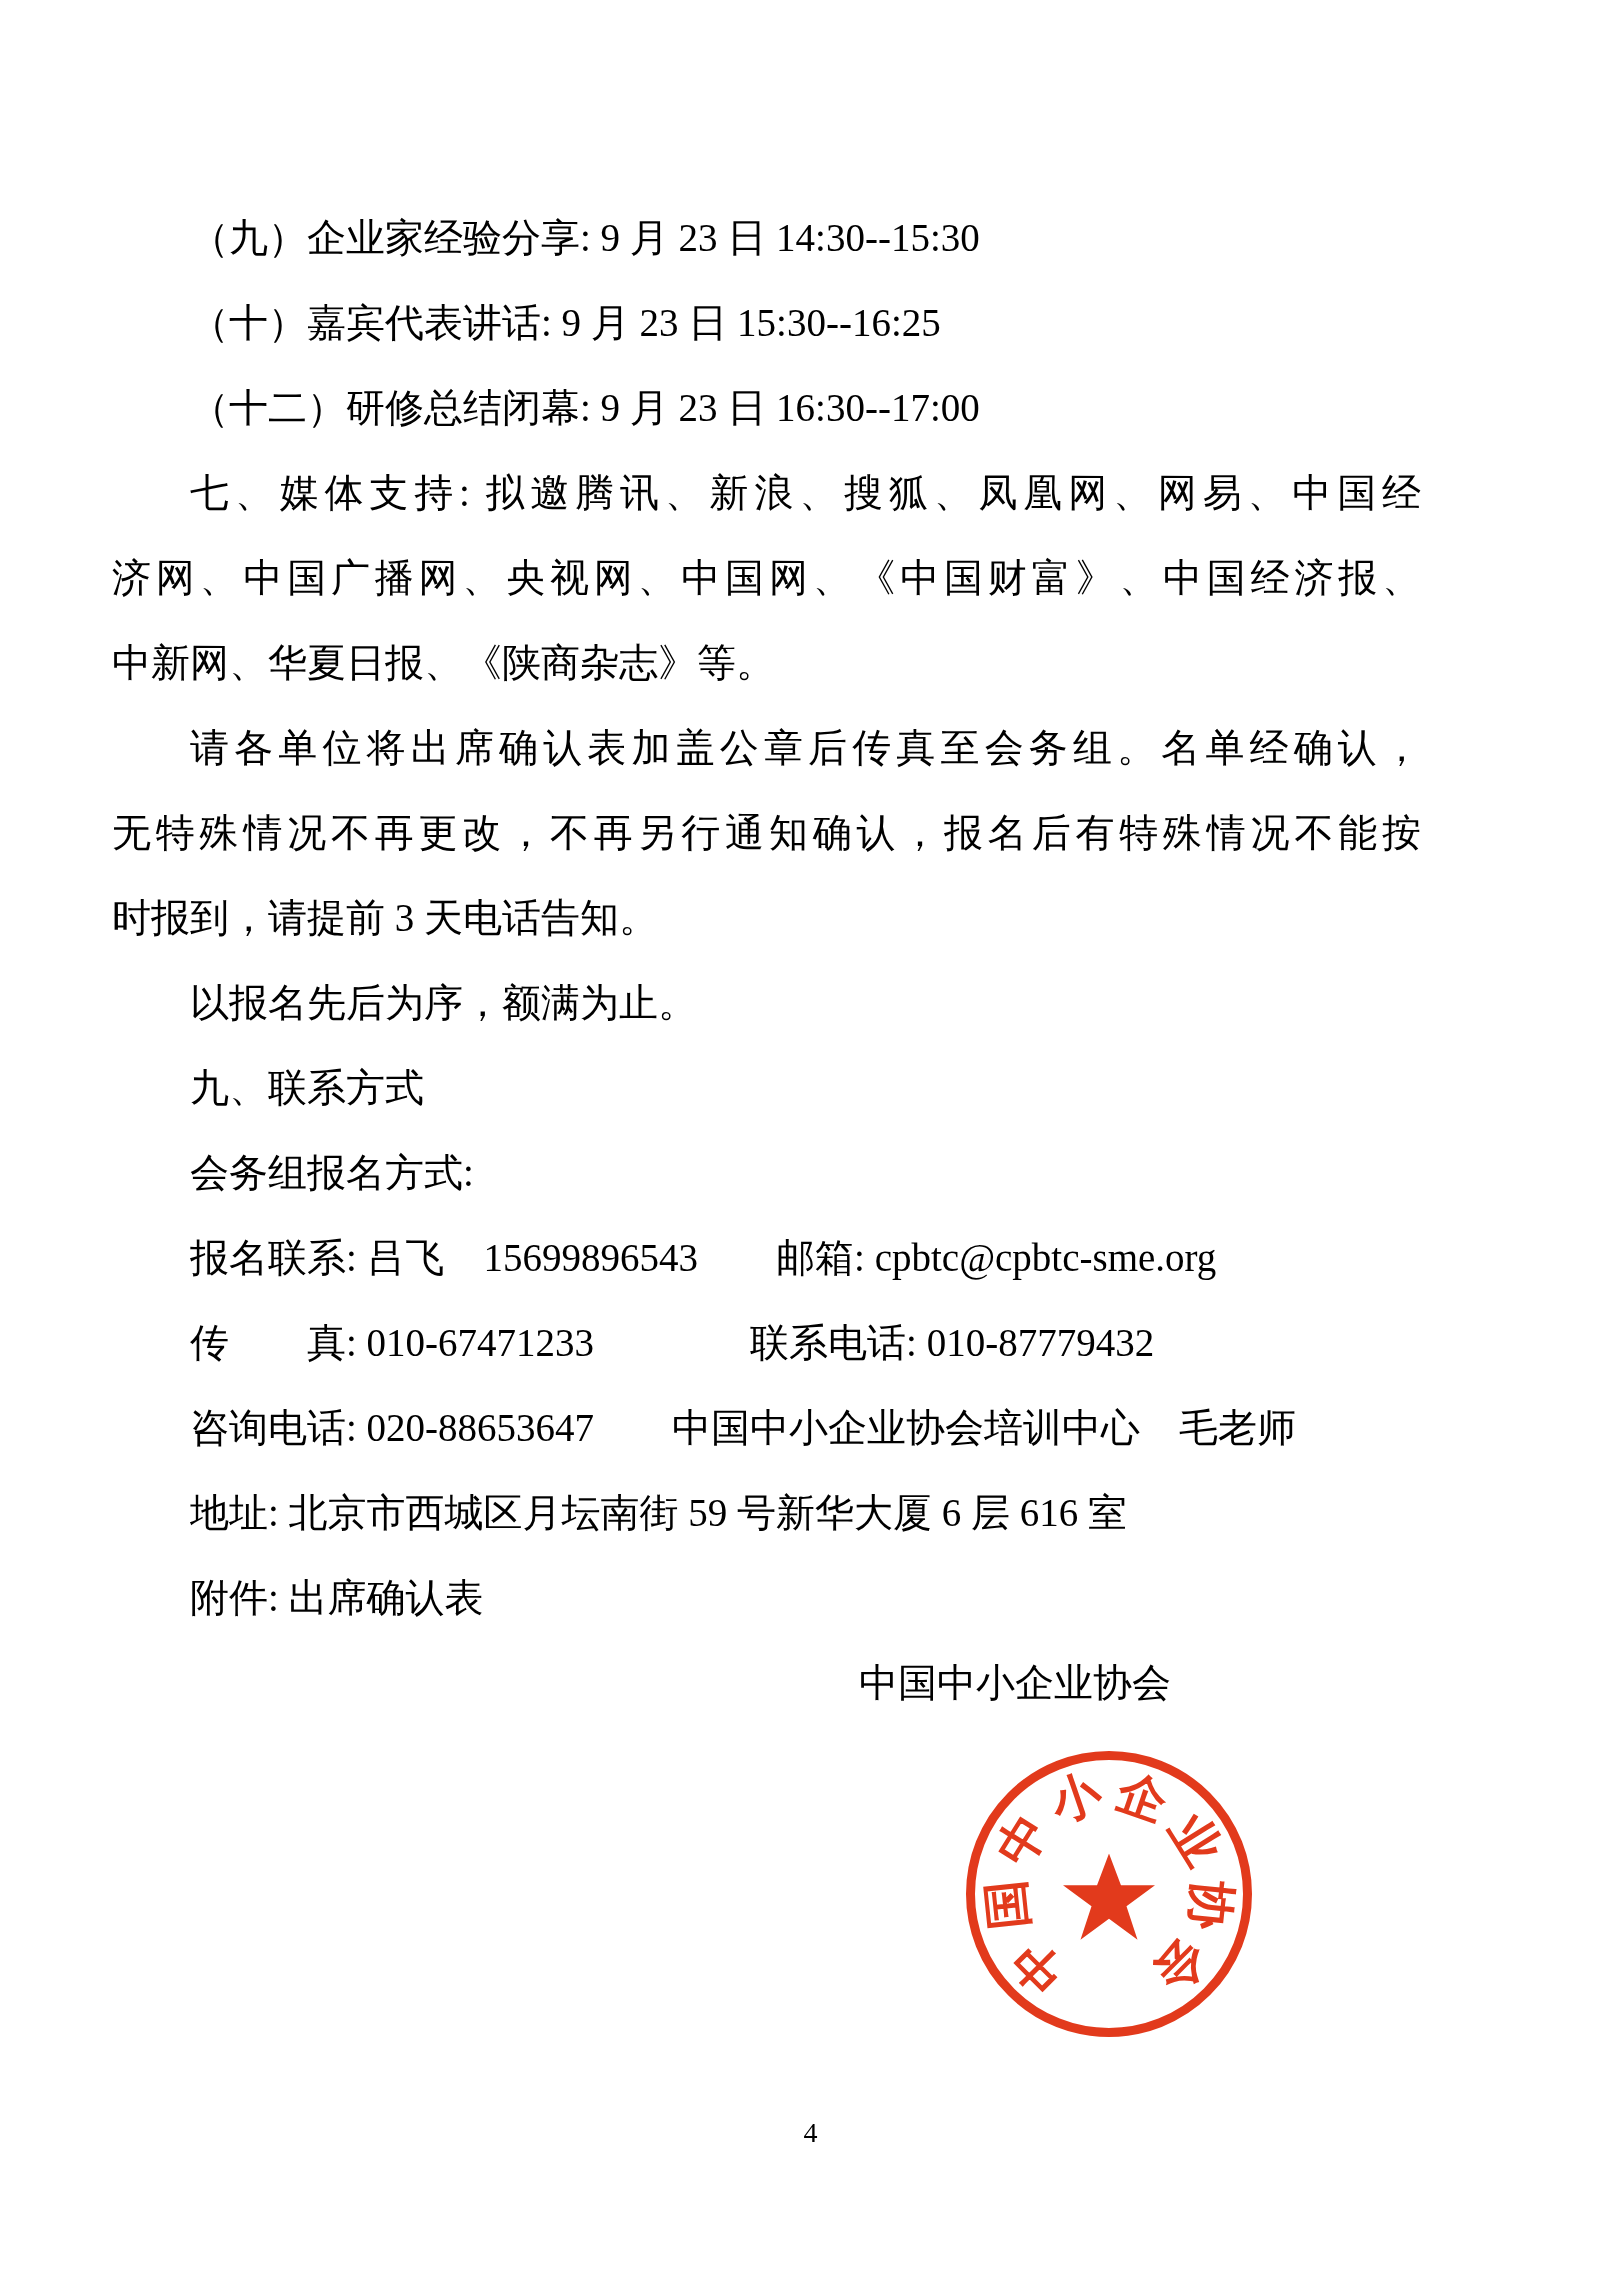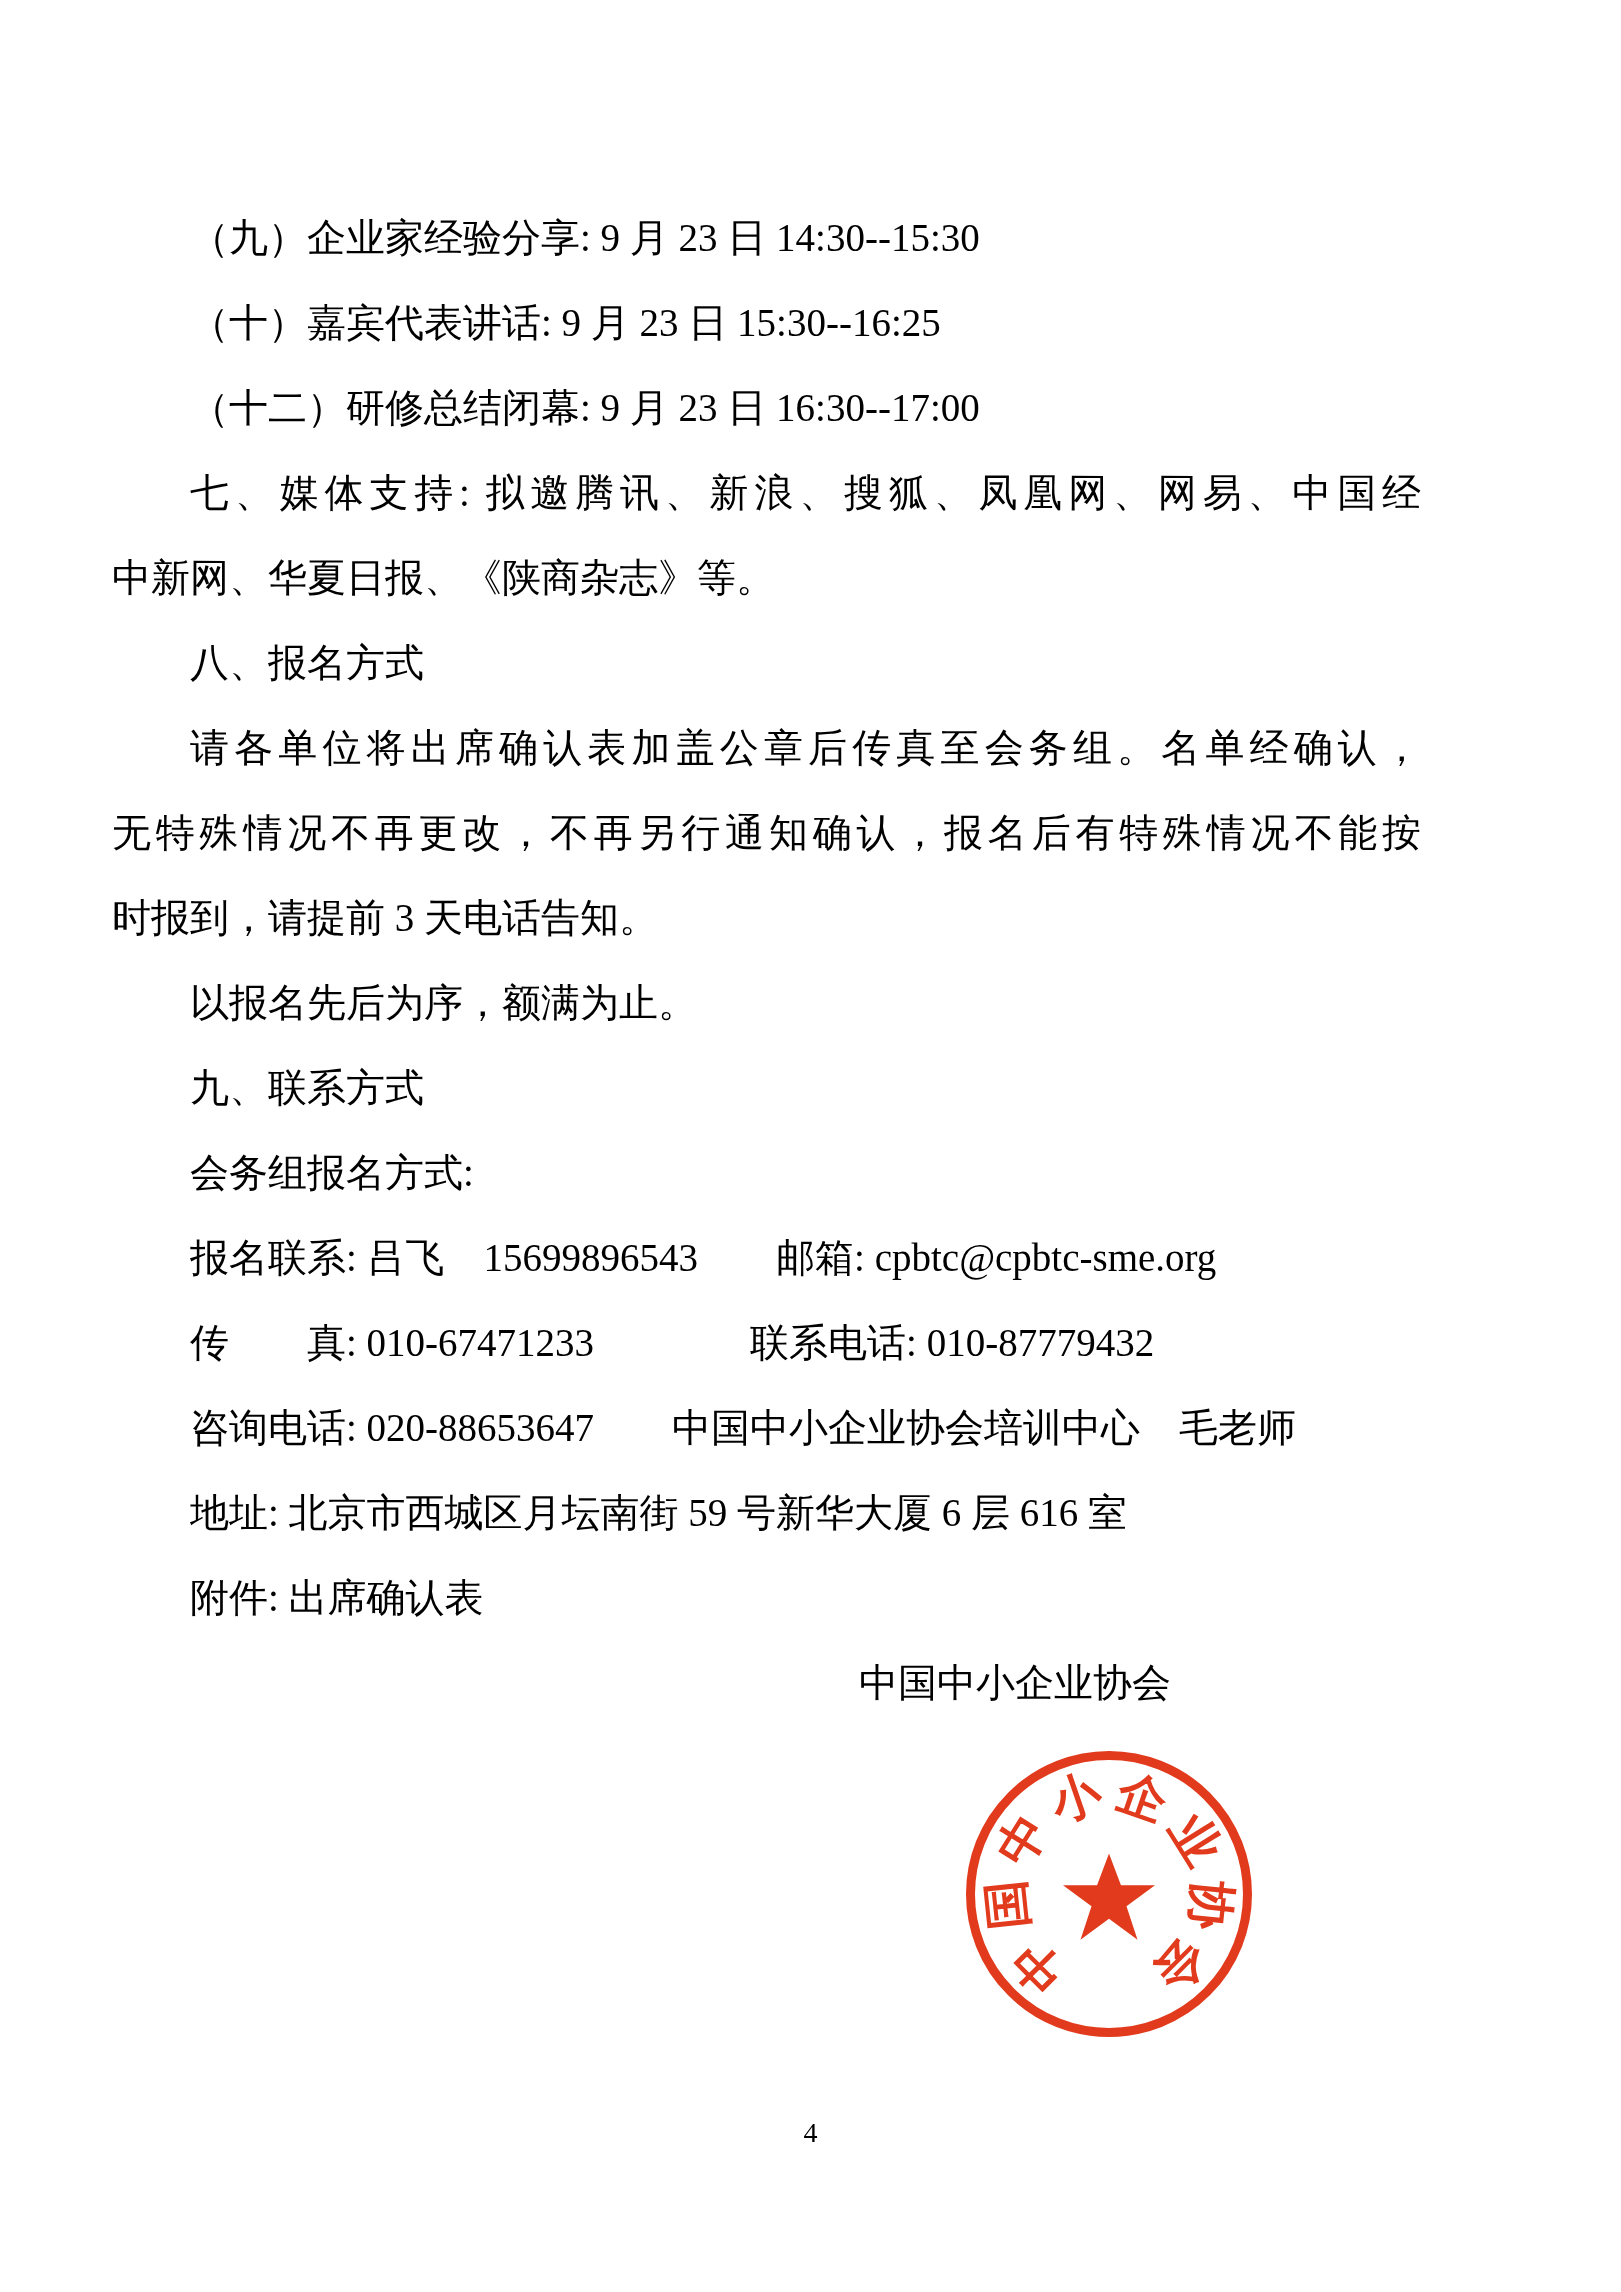--- a/index.html
+++ b/index.html
@@ -69,22 +69,22 @@
       <span class="seal-char" style="color: rgb(226, 58, 28); transform: translate(-50%, -50%) rotate(96deg) translateY(-102px);">协</span>
       <span class="seal-char" style="color: rgb(226, 58, 28); transform: translate(-50%, -50%) rotate(135deg) translateY(-102px);">会</span>
     </div>
 
   <div class="content">
 
   <div class="line indent">（九）企业家经验分享: 9 月 23 日 14:30--15:30</div>
       <div class="line indent">（十）嘉宾代表讲话: 9 月 23 日 15:30--16:25</div>
       <div class="line indent">（十二）研修总结闭幕: 9 月 23 日 16:30--17:00</div>
       <div class="line indent justify"><b>七、媒体支持:</b> 拟邀腾讯、新浪、搜狐、凤凰网、网易、中国经</div>
+      <div class="line justify">济网、中国广播网、央视网、中国网、《中国财富》、中国经济报、</div>
       <div class="line">中新网、华夏日报、《陕商杂志》等。</div>
-      <div class="line indent"><b>八、报名方式</b></div>
       <div class="line indent justify">请各单位将出席确认表加盖公章后传真至会务组。名单经确认，</div>
       <div class="line justify">无特殊情况不再更改，不再另行通知确认，报名后有特殊情况不能按</div>
       <div class="line">时报到，请提前 3 天电话告知。</div>
       <div class="line indent">以报名先后为序，额满为止。</div>
       <div class="line indent"><b>九、联系方式</b></div>
       <div class="line indent">会务组报名方式:</div>
       <div class="line indent">报名联系: 吕飞　15699896543　　邮箱: cpbtc@cpbtc-sme.org</div>
       <div class="line indent">传　　真: 010-67471233　　　　联系电话: 010-87779432</div>
       <div class="line indent">咨询电话: 020-88653647　　中国中小企业协会培训中心　毛老师</div>
       <div class="line indent">地址: 北京市西城区月坛南街 59 号新华大厦 6 层 616 室</div>

